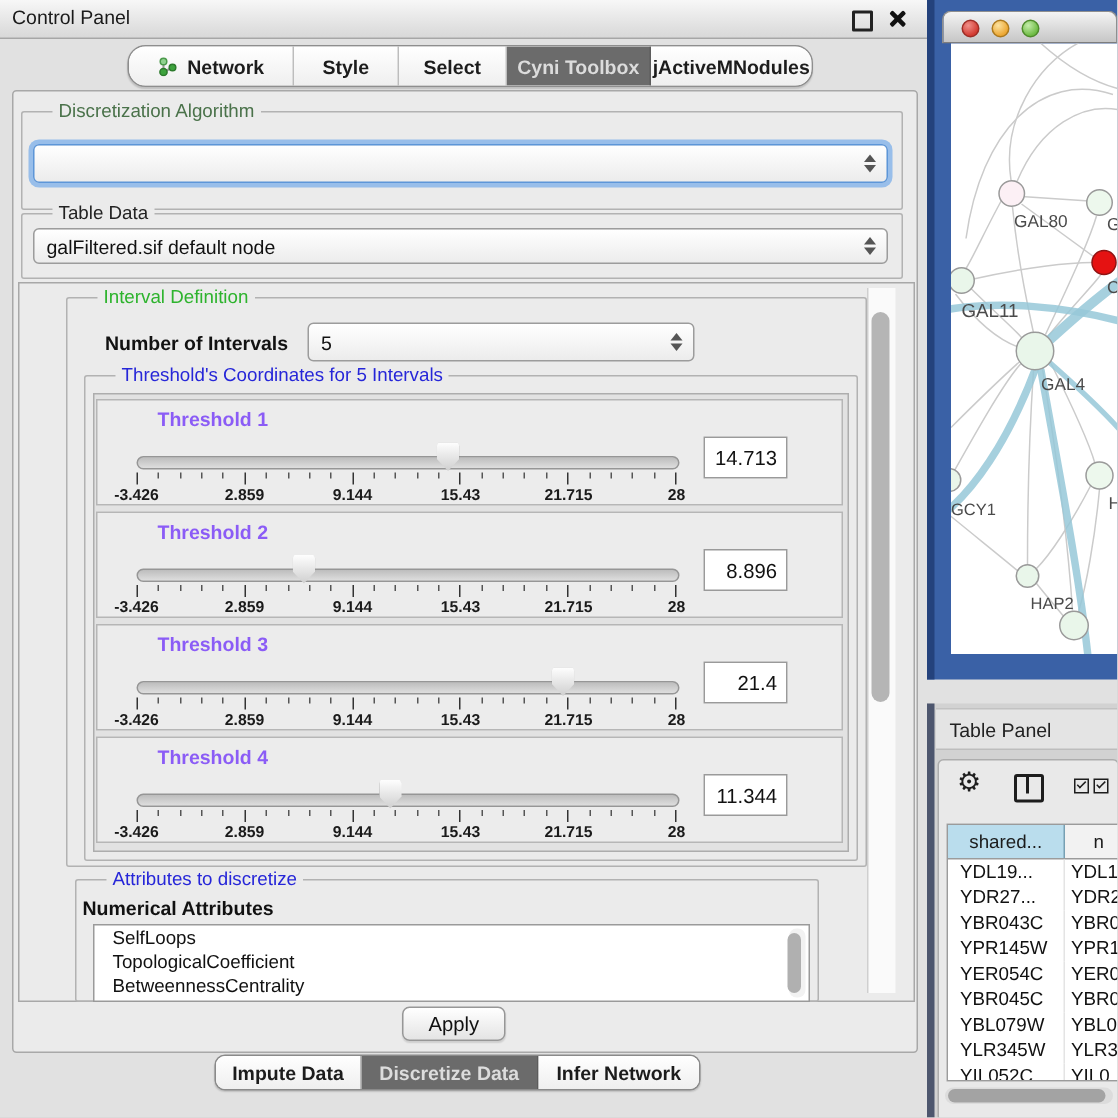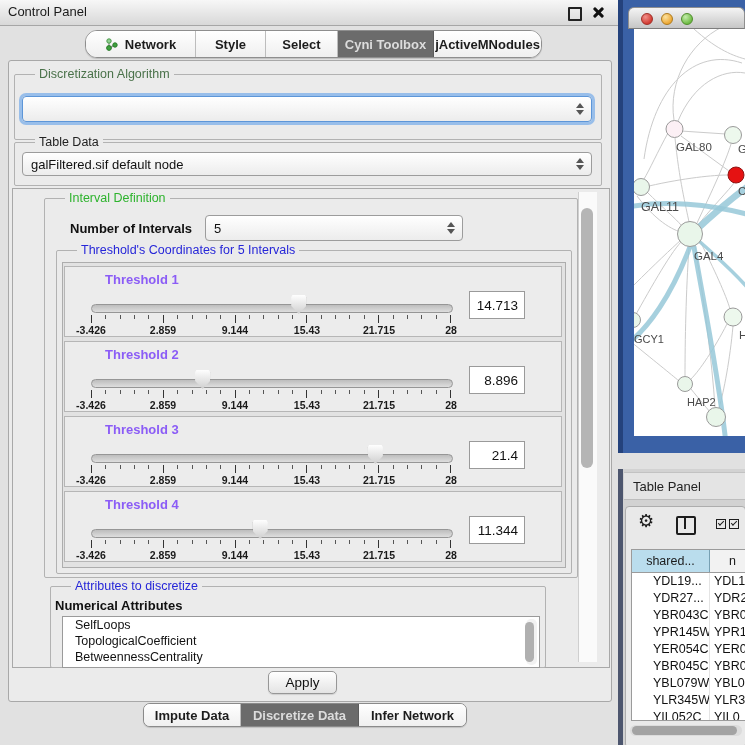--- a/index.html
+++ b/index.html
@@ -102,21 +102,21 @@
   .colview{position:absolute;left:50px;top:9px;width:16px;height:15px;border:2px solid #1d1d1d;border-radius:2px;}
   .colview::after{content:"";position:absolute;left:6px;top:0;width:2px;height:11px;background:#1d1d1d;}
   .cb{position:absolute;top:12px;width:8px;height:8px;border:1.5px solid #1d1d1d;}
   .cb::after{content:"";position:absolute;left:1px;top:1px;width:5px;height:2px;border-left:1.5px solid #1d1d1d;border-bottom:1.5px solid #1d1d1d;transform:rotate(-45deg);}
   .cb.c1{left:90px;} .cb.c2{left:103px;}
   .tp-table{position:absolute;left:5px;top:42px;width:116px;height:172px;background:#fff;border:1px solid #9b9b9b;overflow:hidden;box-sizing:border-box;}
   .tp-headrow{display:flex;height:22px;border-bottom:1px solid #9b9b9b;font-size:12.5px;}
   .tp-h1{width:78px;background:#badded;border-right:1px solid #77a0b3;text-align:center;line-height:22px;color:#1b1b1b;box-sizing:border-box;}
   .tp-h2{flex:1;background:#f2f2f2;line-height:22px;padding-left:19px;color:#1b1b1b;}
   .tp-row{display:flex;height:17px;font-size:12.5px;color:#111;}
-  .tp-c1{width:78px;padding-left:21px;box-sizing:border-box;border-right:1px solid #e4e4e4;line-height:17px;white-space:nowrap;overflow:hidden;}
+  .tp-c1{width:78px;padding-left:8px;box-sizing:border-box;border-right:1px solid #e4e4e4;line-height:17px;white-space:nowrap;overflow:hidden;}
   .tp-c2{flex:1;padding-left:4px;line-height:17px;white-space:nowrap;overflow:hidden;}
   .htrack{position:absolute;left:4px;top:218px;width:112px;height:11px;background:#dcdcdc;border-radius:6px;}
   .hthumb{position:absolute;left:2px;top:1px;width:105px;height:9px;background:#a3a3a3;border-radius:5px;}
 </style>
 </head>
 <body>
 
 <div id="app">
 
   <div id="left-panel" class="abs">

